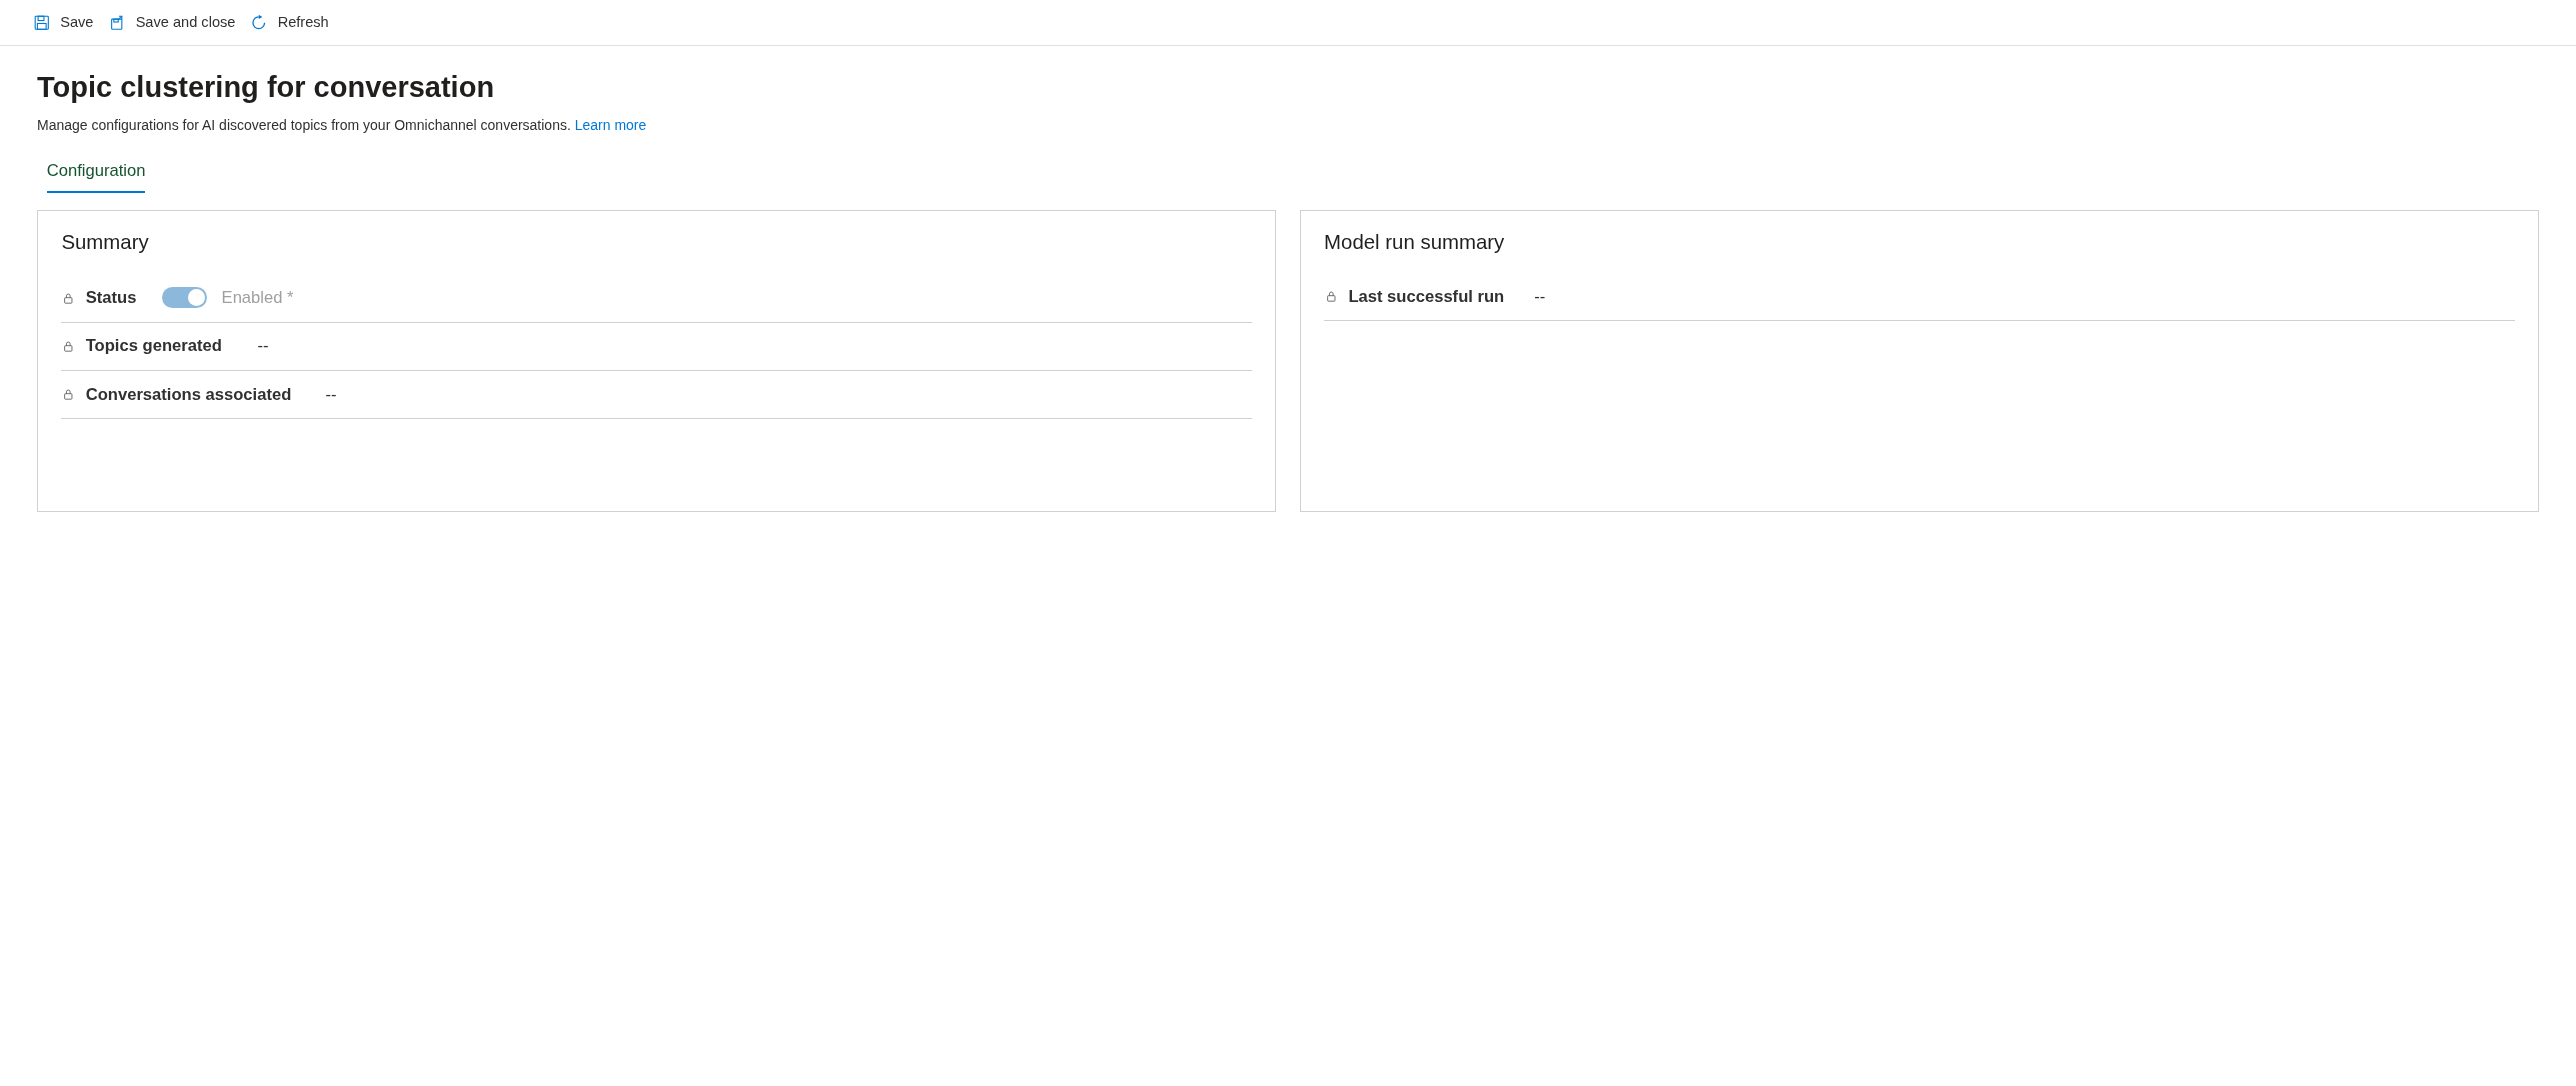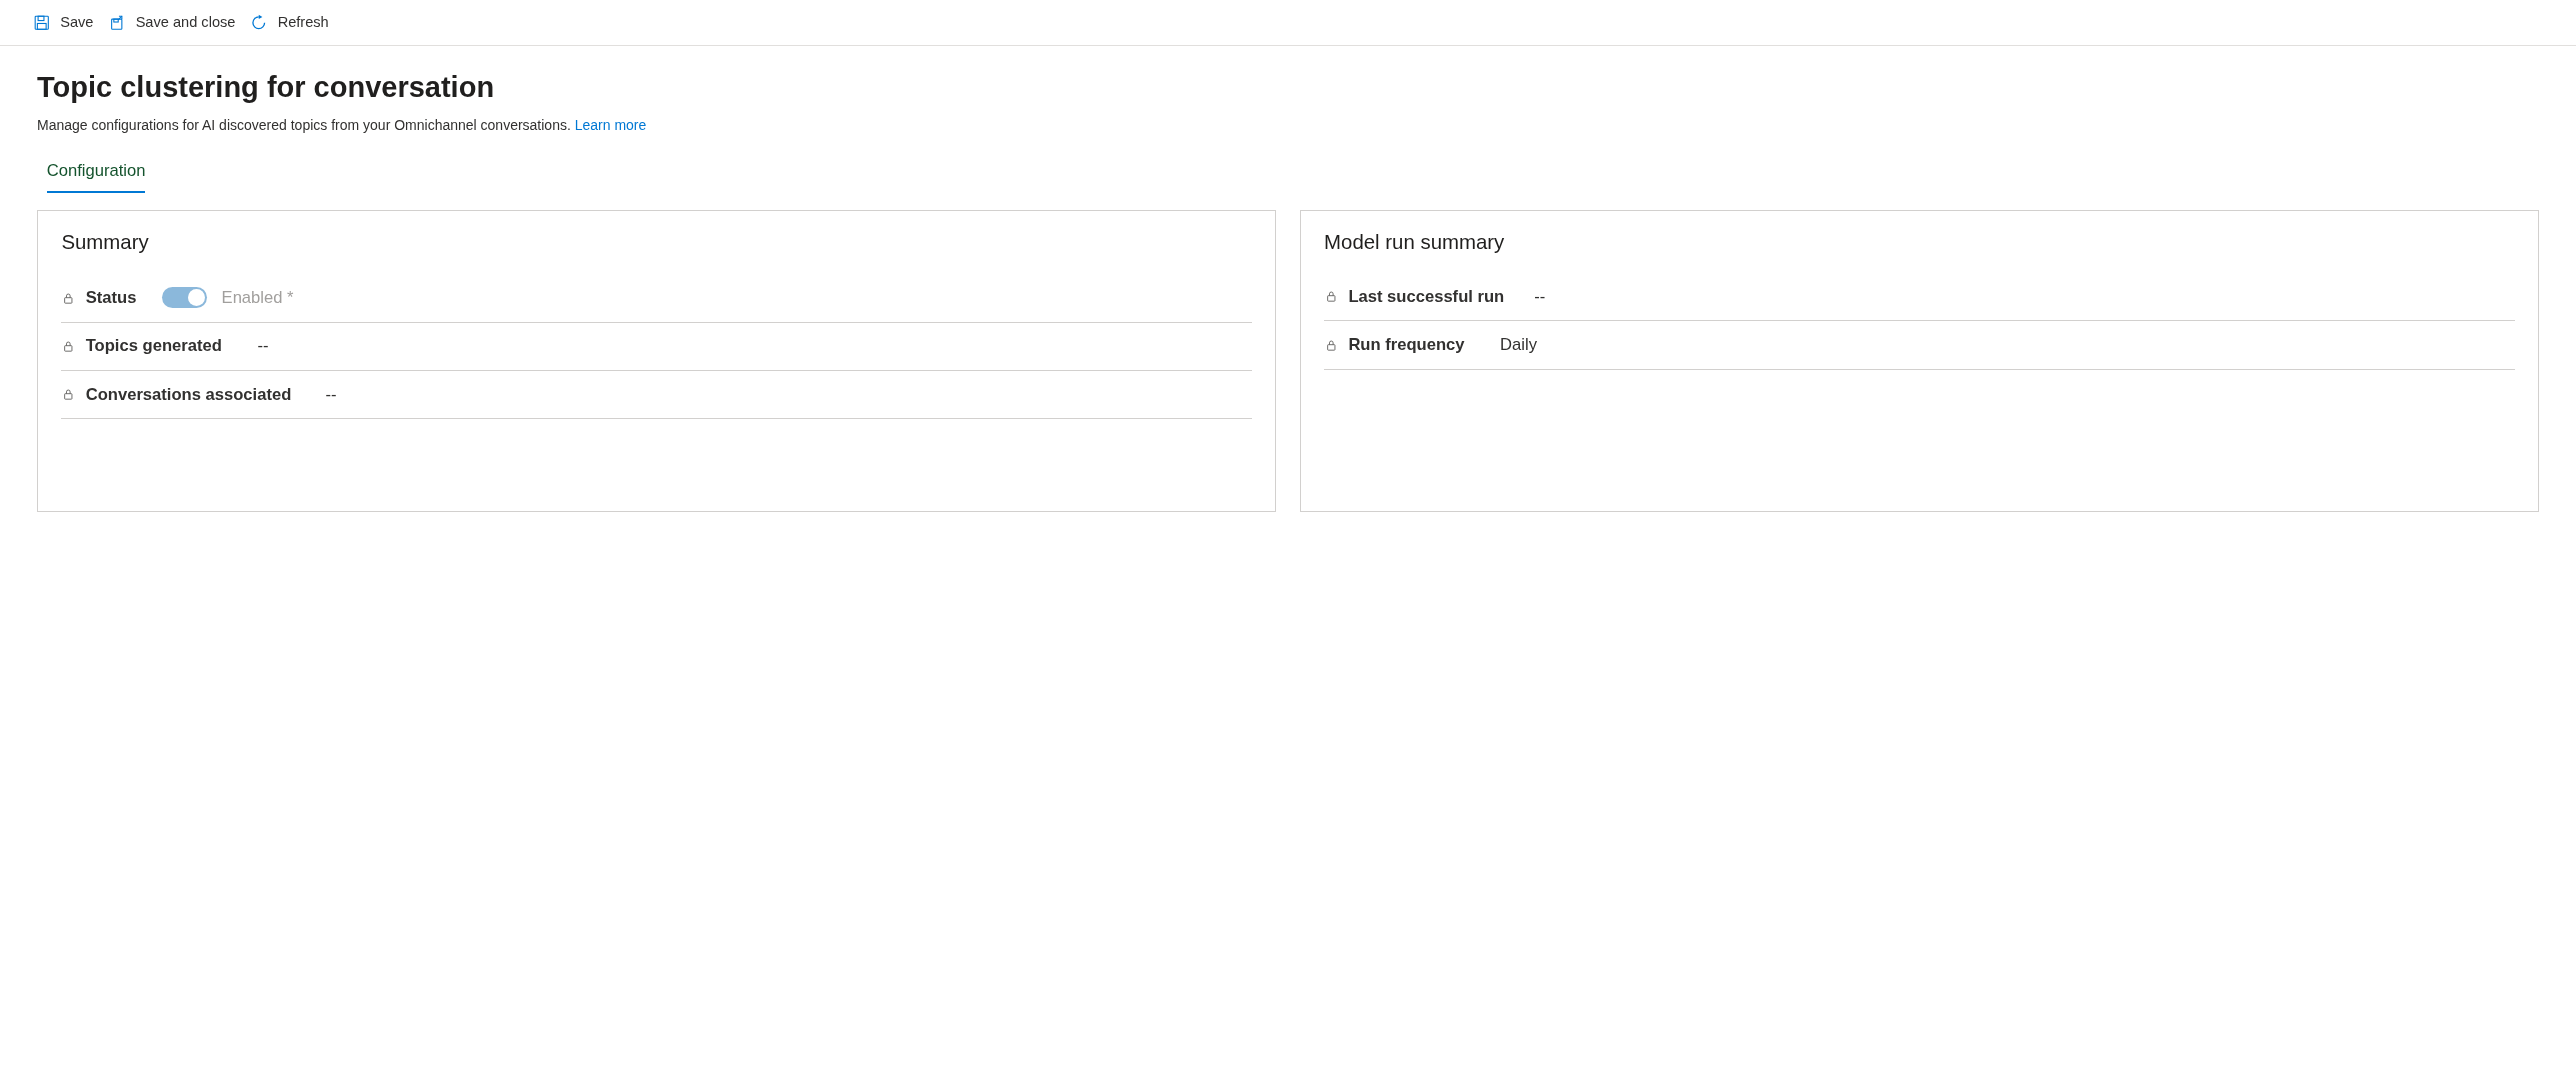--- a/index.html
+++ b/index.html
@@ -223,27 +223,17 @@
         <span class="field-label">
           <svg class="lock-icon" viewBox="0 0 24 24">
             <rect x="6" y="11" width="12" height="9" rx="1"></rect>
             <path d="M9 11 V8 a3 3 0 0 1 6 0 V11"></path>
           </svg>
           <span>Last successful run</span>
         </span>
         <span class="field-value">--</span>
       </div>
 
-      <div class="field-row">
-        <span class="field-label" style="min-width:146px;">
-          <svg class="lock-icon" viewBox="0 0 24 24">
-            <rect x="6" y="11" width="12" height="9" rx="1"></rect>
-            <path d="M9 11 V8 a3 3 0 0 1 6 0 V11"></path>
-          </svg>
-          <span>Run frequency</span>
-        </span>
-        <span class="field-value">Daily</span>
-      </div>
     </div>
 
   </div>
 </div>
 
 
 </body></html>

